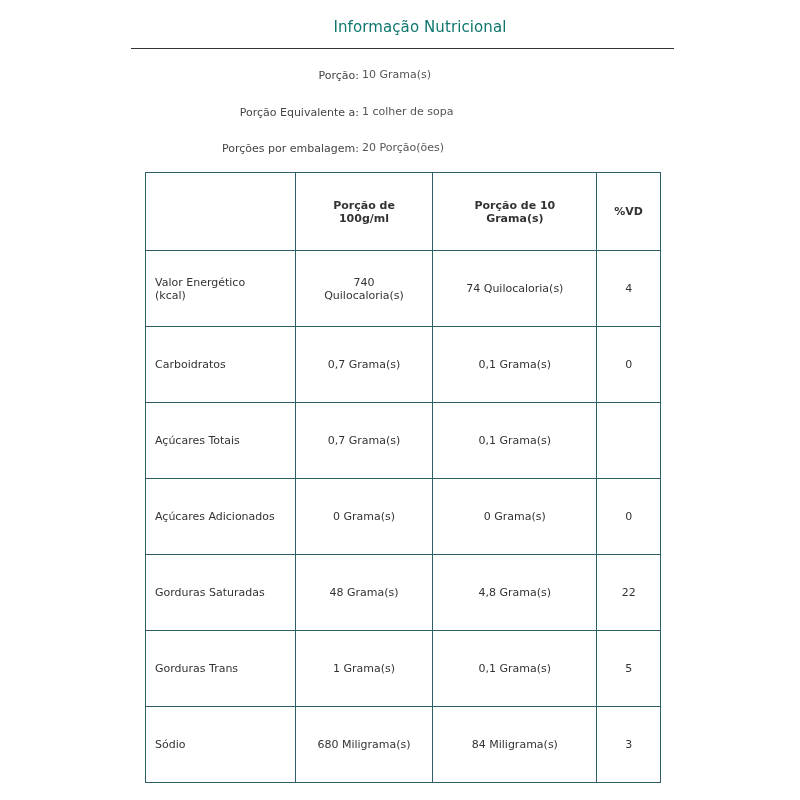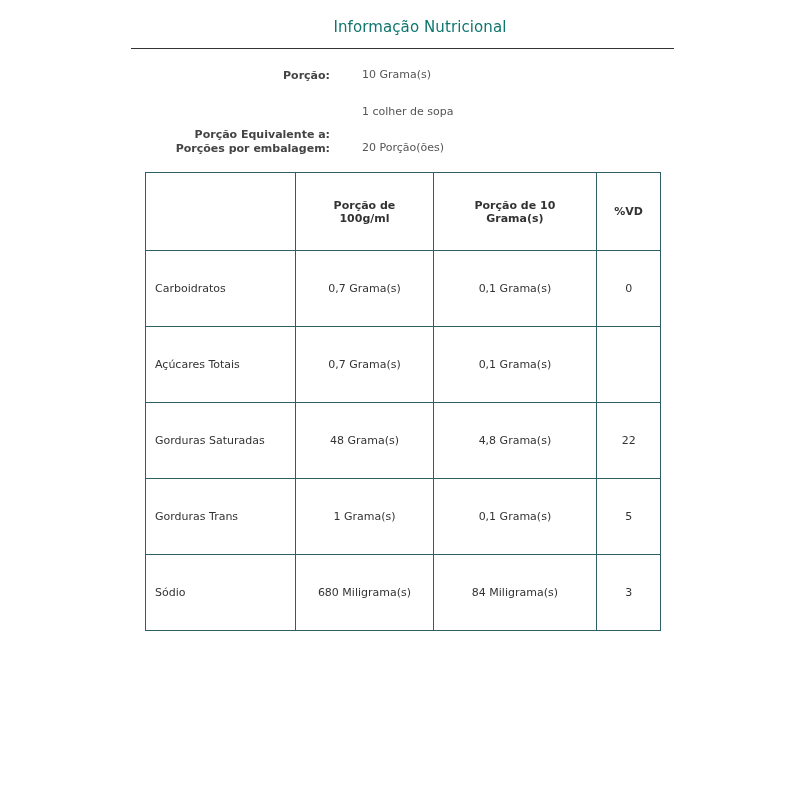--- a/index.html
+++ b/index.html
@@ -1,40 +1,40 @@
 <!DOCTYPE html>
 <html><head>
 <meta charset="utf-8">
 <style>
   html, body { margin: 0; padding: 0; background: #ffffff; }
   body { width: 800px; height: 800px; position: relative; font-family: "DejaVu Sans", sans-serif; color: #333333; }
   .title { position: absolute; top: 18px; left: 0; width: 800px; text-align: center; font-size: 15px; color: #0f766e; letter-spacing: 0.1px; padding-left: 20px; }
   .title-rule { position: absolute; top: 48px; left: 131px; width: 543px; height: 0; border-top: 1.5px solid #333333; }
   .serving { position: absolute; left: 0; width: 800px; font-size: 11px; }
-  .serving .lbl { position: absolute; right: 470px; font-weight: bold; color: #444444; white-space: nowrap; }
+  .serving .lbl { position: absolute; right: 441px; font-weight: normal; color: #444444; white-space: nowrap; }
   .serving .val { position: absolute; left: 362px; color: #555555; white-space: nowrap; }
   table.nutri { position: absolute; top: 172px; left: 145px; width: 516px; border-collapse: collapse; font-size: 11px; color: #333333; }
   table.nutri td, table.nutri th { border: 1.5px solid #2e5f66; padding: 17px; height: 41px; }
   table.nutri th { height: 43px; font-weight: bold; text-align: center; color: #333333; }
   table.nutri td.name { text-align: left; padding-left: 9px; }
   table.nutri td.c { text-align: center; }
   col.c1 { width: 155px; } col.c2 { width: 140px; } col.c3 { width: 169px; } col.c4 { width: 52px; }
 </style>
 </head>
 <body>
 
 <div class="title">Informação Nutricional</div>
 <div class="title-rule"></div>
 
 <div class="serving" style="top:68px;">
   <span class="lbl" style="top:1px;">Porção:</span>
   <span class="val">10 Grama(s)</span>
 </div>
 <div class="serving" style="top:105px;">
-  <span class="lbl" style="top:1px;margin-top:22px;">Porção Equivalente a:</span>
+  <span class="lbl" style="top:1px;">Porção Equivalente a:</span>
   <span class="val">1 colher de sopa</span>
 </div>
 <div class="serving" style="top:141px;">
   <span class="lbl" style="top:1px;">Porções por embalagem:</span>
   <span class="val">20 Porção(ões)</span>
 </div>
 
 <table class="nutri">
   <colgroup>
       <col class="c1">
@@ -45,30 +45,42 @@
   <thead>
     <tr>
       <th></th>
       <th>Porção de 100g/ml</th>
       <th>Porção de 10 Grama(s)</th>
       <th>%VD</th>
     </tr>
   </thead>
   <tbody id="rows">
       <tr>
+        <td class="name">Valor Energético (kcal)</td>
+        <td class="c">740 Quilocaloria(s)</td>
+        <td class="c">74 Quilocaloria(s)</td>
+        <td class="c">4</td>
+      </tr>
+      <tr>
         <td class="name">Carboidratos</td>
         <td class="c">0,7 Grama(s)</td>
         <td class="c">0,1 Grama(s)</td>
         <td class="c">0</td>
       </tr>
       <tr>
         <td class="name">Açúcares Totais</td>
         <td class="c">0,7 Grama(s)</td>
         <td class="c">0,1 Grama(s)</td>
         <td class="c"></td>
+      </tr>
+      <tr>
+        <td class="name">Açúcares Adicionados</td>
+        <td class="c">0 Grama(s)</td>
+        <td class="c">0 Grama(s)</td>
+        <td class="c">0</td>
       </tr>
       <tr>
         <td class="name">Gorduras Saturadas</td>
         <td class="c">48 Grama(s)</td>
         <td class="c">4,8 Grama(s)</td>
         <td class="c">22</td>
       </tr>
       <tr>
         <td class="name">Gorduras Trans</td>
         <td class="c">1 Grama(s)</td>

